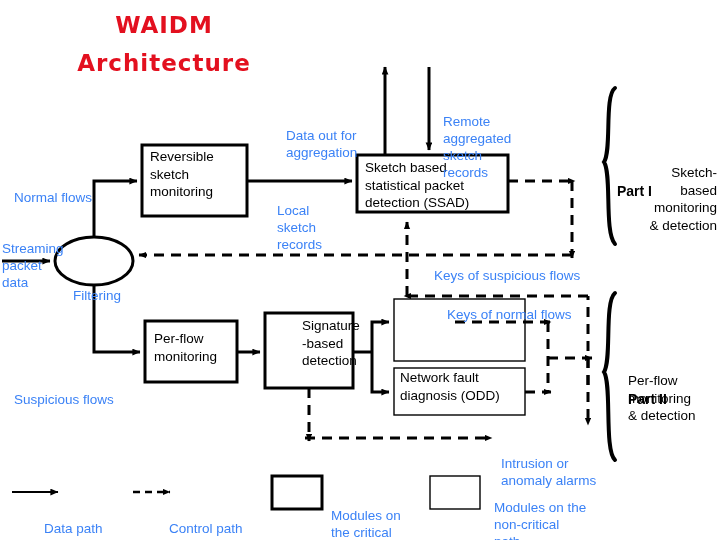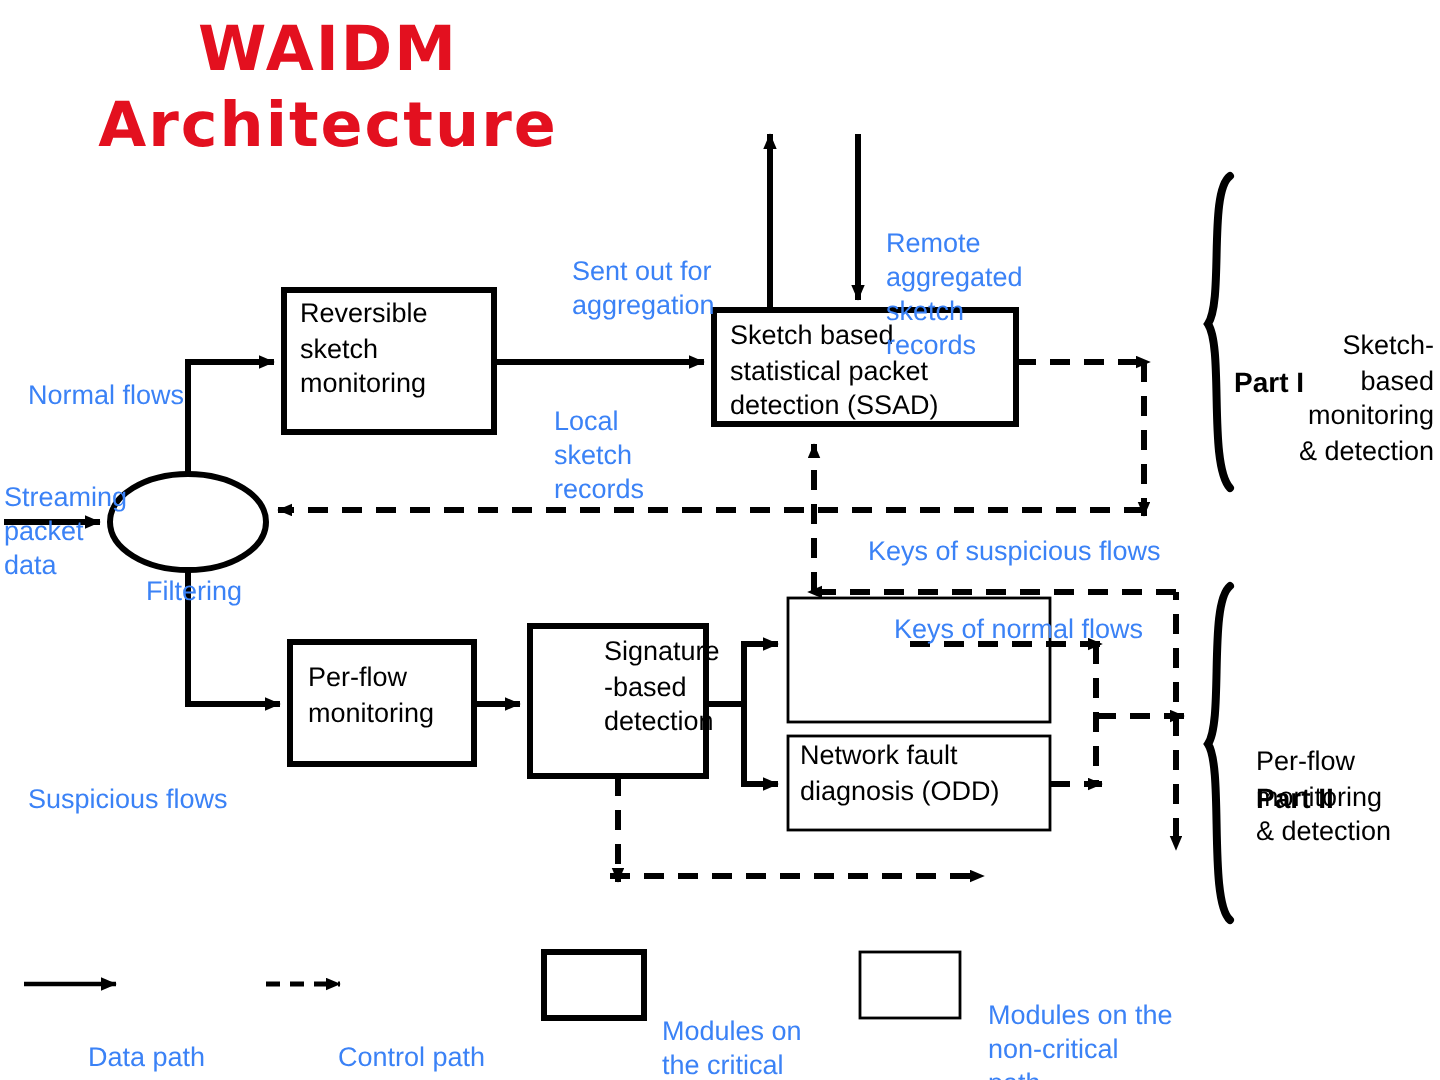--- a/index.html
+++ b/index.html
@@ -31,21 +31,21 @@
     color: #3b82f6;
     white-space: pre-wrap;
     margin-top: 36px;
   }
   .title {
     position: absolute;
     left: 44px;
     top: 6px;
     width: 240px;
     font-family: "DejaVu Sans", sans-serif;
-    font-size: 31px;
+    font-size: 23px;
     font-weight: bold;
     line-height: 38px;
     letter-spacing: 1px;
     color: #e3101f;
     text-align: center;
     white-space: pre-line;
   }
   .boxlabel {
     position: absolute;
     font-family: "Liberation Sans", sans-serif;
@@ -169,36 +169,38 @@
   <div class="txt" style="left:62px; top:251px; width:70px; text-align:center;">Filtering</div>
 
   <div class="txt" style="left:14px; top:153px;">Normal flows</div>
 
   <div class="txt" style="left:2px; top:204px; width:75px;">Streaming
 packet
 data</div>
 
   <div class="txt" style="left:14px; top:355px;">Suspicious flows</div>
 
-  <div class="txt" style="left:286px; top:91px; width:96px;">Sent out for
+  <div class="txt" style="left:286px; top:91px; width:96px;">Data out for
 aggregation</div>
 
   <div class="txt" style="left:443px; top:77px; width:90px;">Remote
 aggregated
 sketch
 records</div>
 
   <div class="txt" style="left:277px; top:166px; width:70px;">Local
 sketch
 records</div>
 
   <div class="txt" style="left:434px; top:231px;">Keys of suspicious flows</div>
 
   <div class="txt" style="left:447px; top:270px;">Keys of normal flows</div>
 
+  <div class="txt" style="left:501px; top:419px; width:115px;">Intrusion or
+anomaly alarms</div>
 
   <div class="partbold" style="left:617px; top:147px;">Part I</div>
   <div class="partbody" style="left:617px; top:164px; width:100px;text-align:right;">Sketch-
 based
 monitoring
 &amp; detection</div>
 
   <div class="partbold" style="left:628px; top:355px;text-align:center;">Part II</div>
   <div class="partbody" style="left:628px; top:372px; width:92px;">Per-flow
 monitoring

